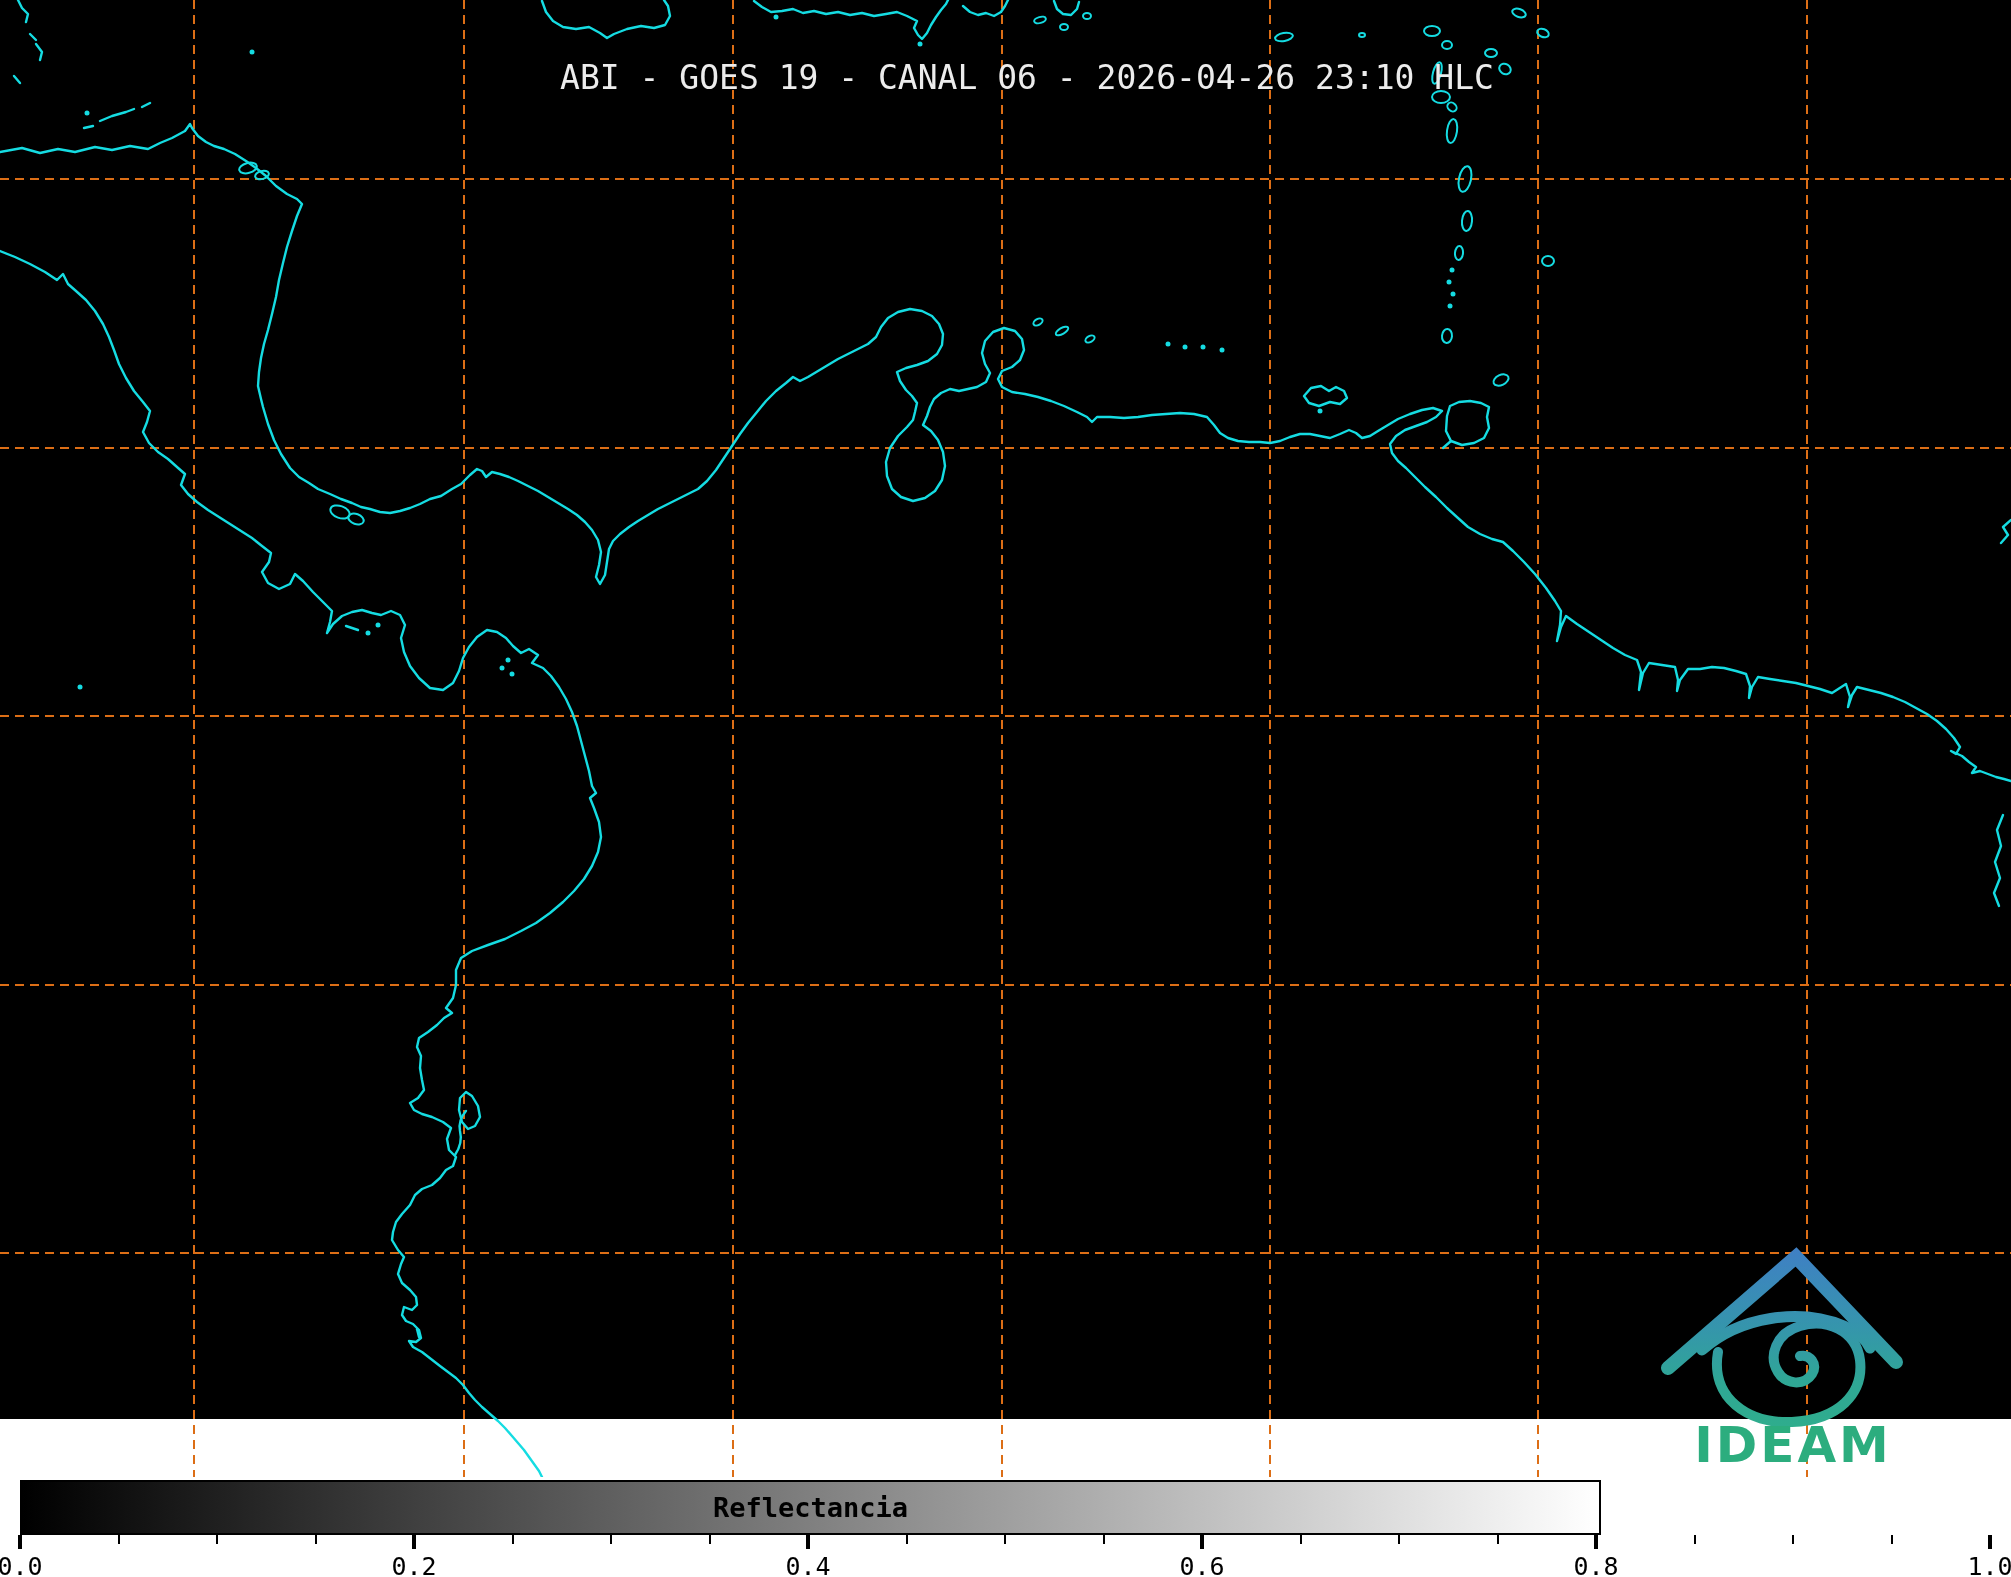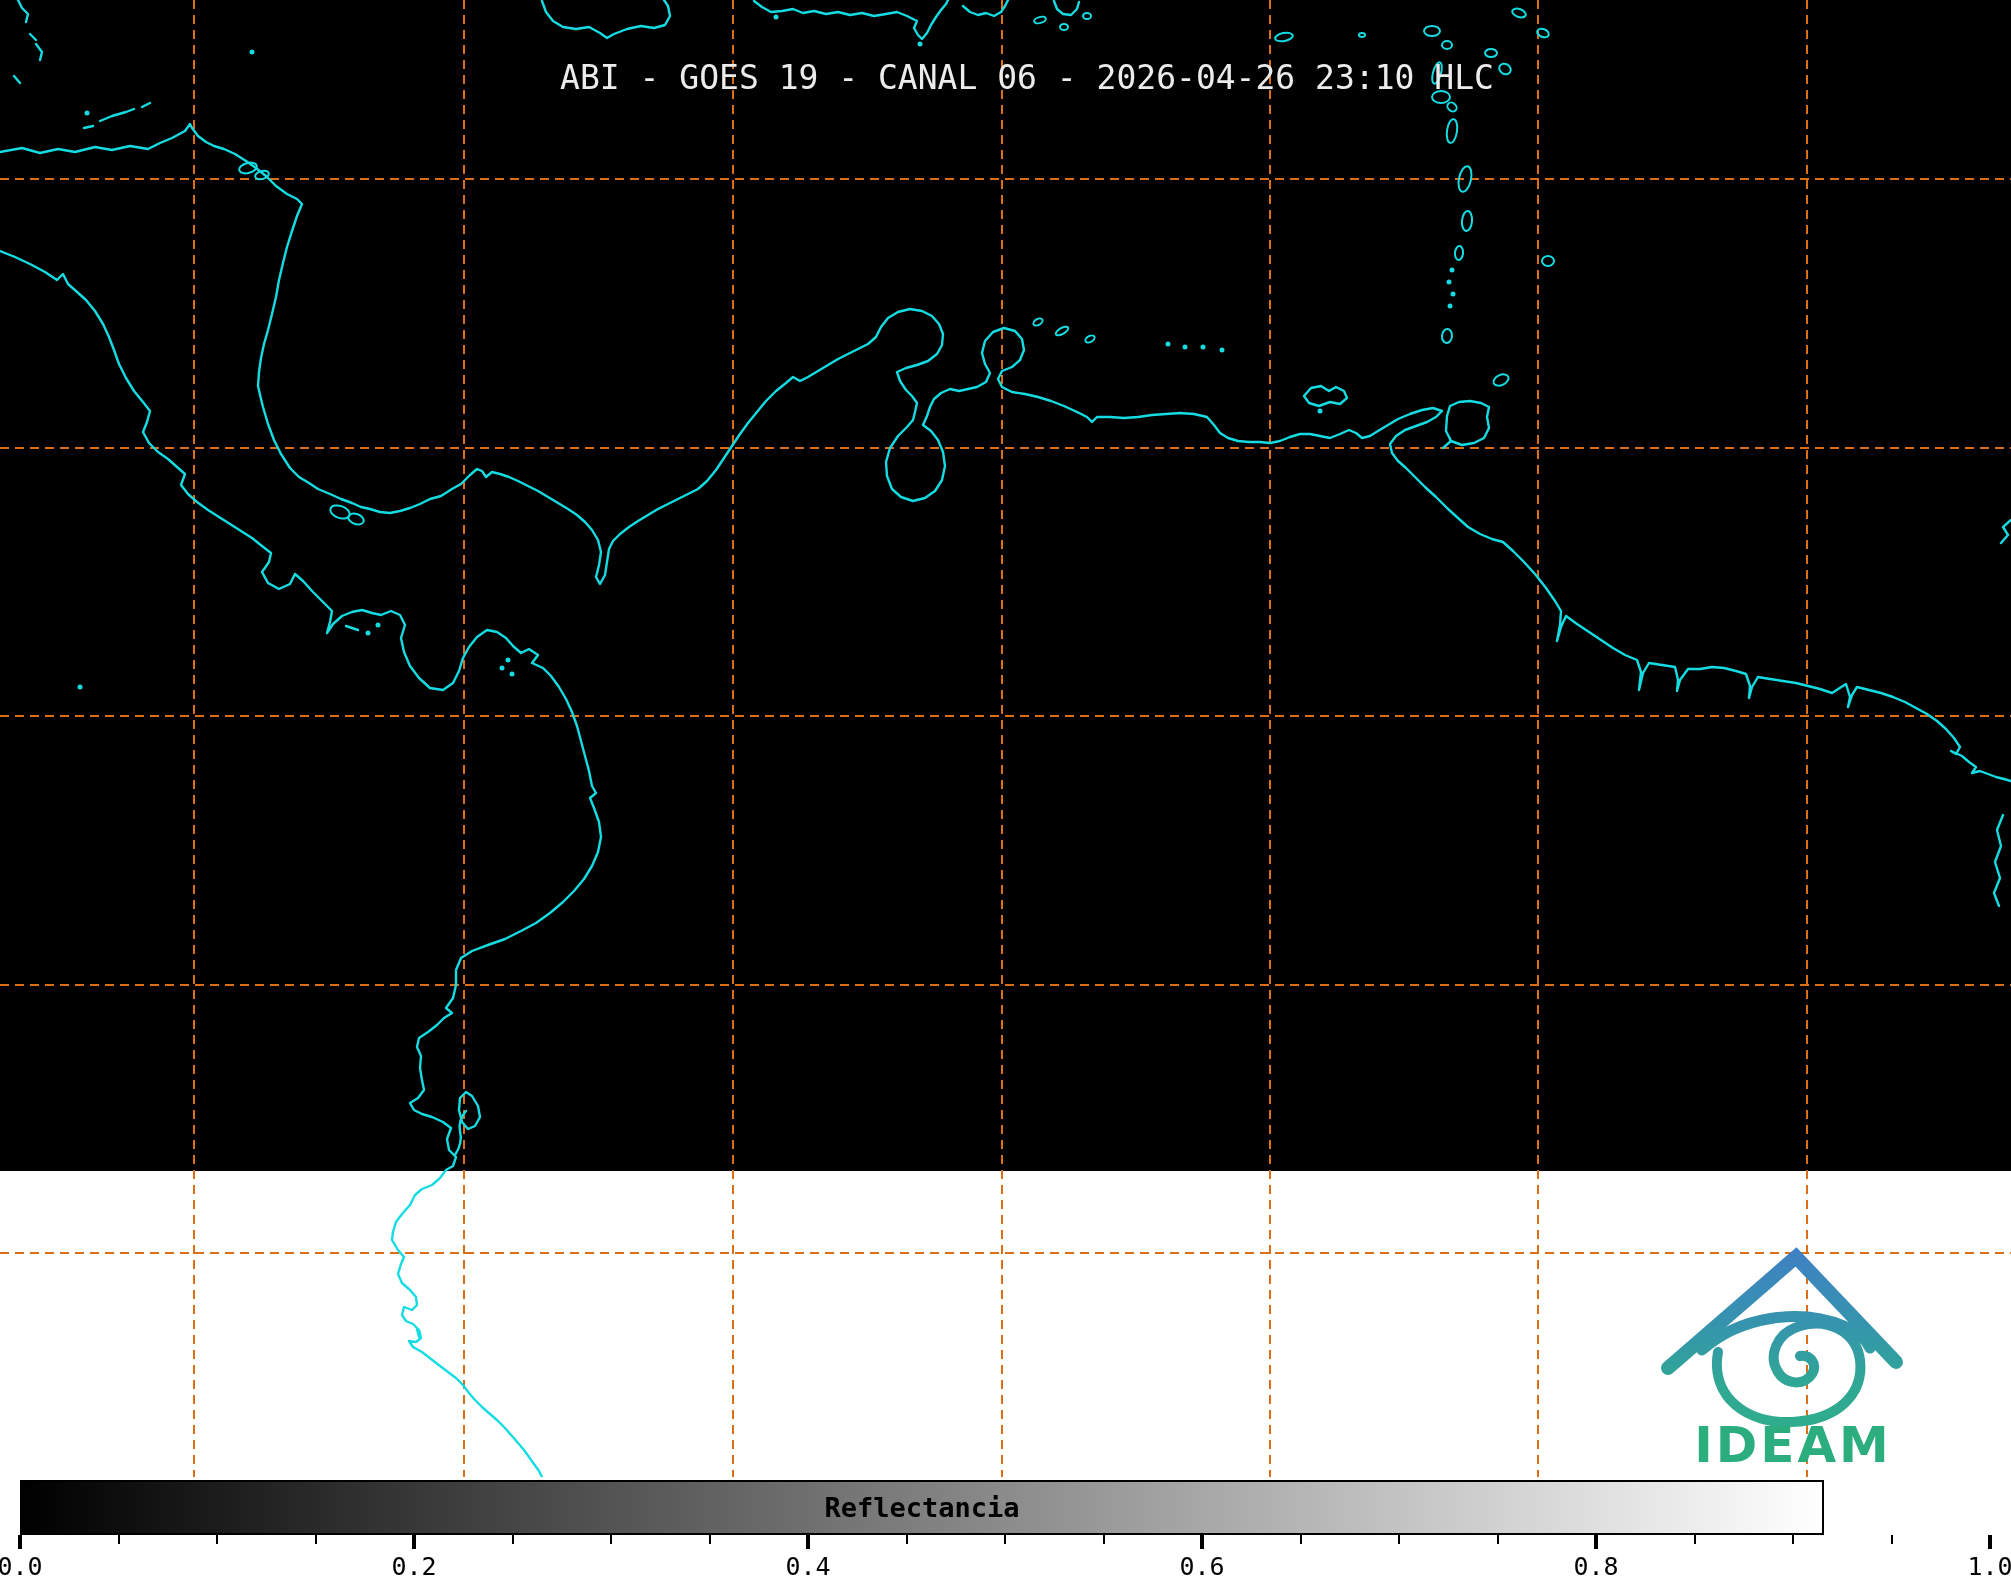--- a/index.html
+++ b/index.html
@@ -1,27 +1,27 @@
 <!DOCTYPE html>
 <html><head>
 <meta charset="utf-8">
 <style>
   html,body{margin:0;padding:0;background:#222;}
   .stage{position:relative;width:2011px;height:1577px;background:#ffffff;overflow:hidden;
          font-family:"DejaVu Sans Mono", monospace;}
-  .maparea{position:absolute;left:0;top:0;width:2011px;height:1171px;background:#000;}
+  .maparea{position:absolute;left:0;top:0;width:2011px;height:1419px;background:#000;}
   svg{display:block}
   .map-title{position:absolute;top:58px;left:1027px;transform:translateX(-50%);
              font-size:33px;color:#ececec;letter-spacing:0px;white-space:nowrap;}
   .grid-line{fill:none;stroke-width:2;stroke-dasharray:9 6;}
   .coast{fill:none;stroke-width:2.4;stroke-linejoin:round;stroke-linecap:round;}
   .isl{fill:none;stroke-width:2;}
   
   .strip{position:absolute;left:0;top:1477px;width:2011px;height:100px;background:#fff;}
-  .cbar{position:absolute;left:20px;top:3px;width:1804px;height:55px;box-sizing:border-box;
+  .cbar{position:absolute;left:20px;top:3px;width:1581px;height:55px;box-sizing:border-box;
         border:2px solid #000;background:linear-gradient(to right,#000,#fff);}
   .cbar-label{position:absolute;left:0;top:0;width:100%;height:100%;display:flex;
               align-items:center;justify-content:center;font-weight:bold;font-size:27px;color:#000;}
   .tick{position:absolute;background:#000;width:2px;}
   .tick.major{width:4px;}
   .ticklabel{position:absolute;top:75px;transform:translateX(-50%);font-size:25px;color:#000;white-space:nowrap;}
   .logo-svg{position:absolute;left:1640px;top:1238px;}
 </style>
 </head>
 <body>

